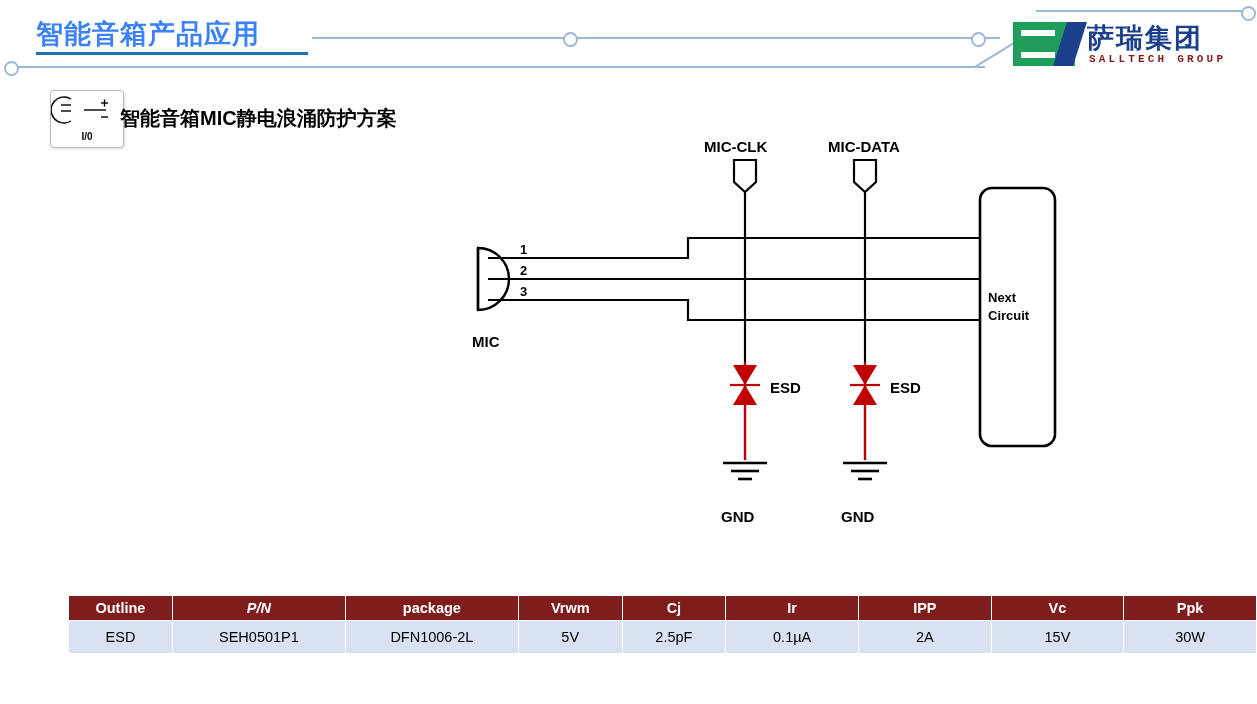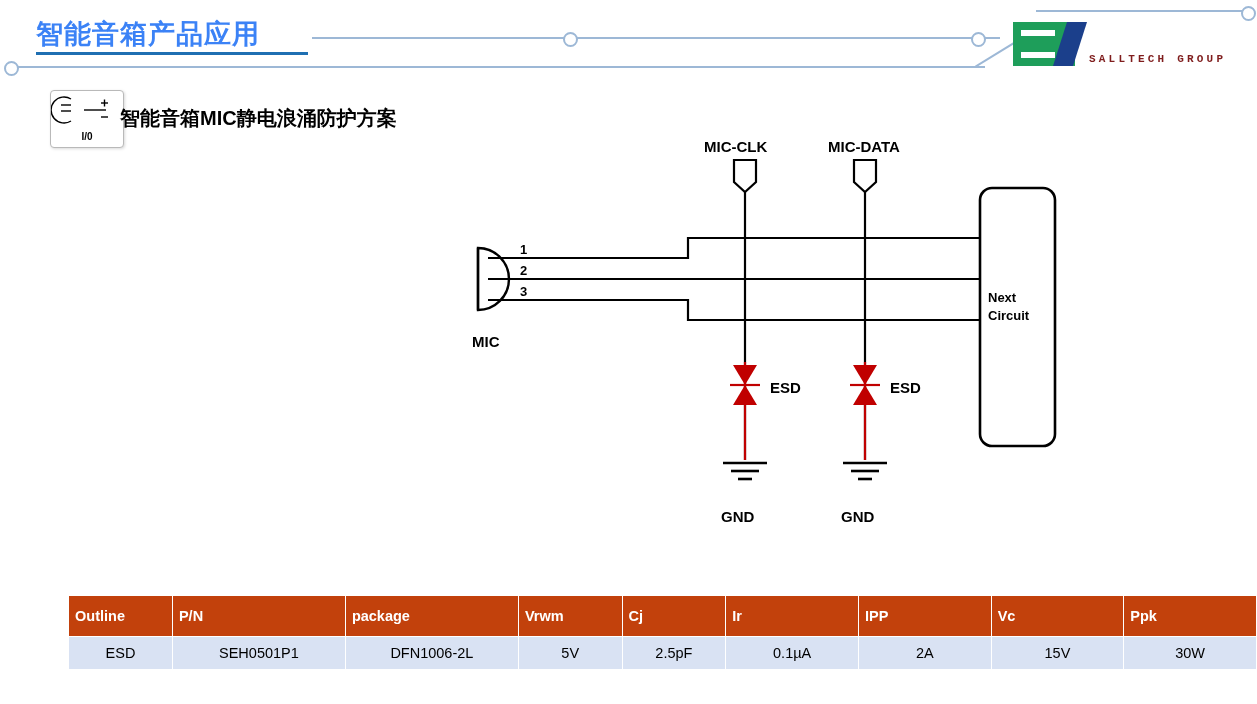--- a/index.html
+++ b/index.html
@@ -192,38 +192,38 @@
 
   
   .param-table {
     position: absolute;
     left: 68px;
     top: 595px;
     border-collapse: collapse;
     font-size: 14.5px;
   }
   .param-table th {
-    background: #c2410c;
+    background: #7f1d1d;
     color: #ffffff;
     font-weight: bold;
-    padding: 12px 6px;
+    padding: 4px 6px;
     border: 1px solid #ffffff;
-    text-align: left;
+    text-align: center;
     white-space: nowrap;
   }
   .param-table td {
     background: #D9E2F3;
     color: #000;
     padding: 8px 6px;
     border: 1px solid #ffffff;
     text-align: center;
     white-space: nowrap;
   }
   .col-outline  { width: 92px; }
-  .col-pn       { width: 162px; }
+  .col-pn       { width: 162px; font-style: italic; }
   .col-package  { width: 162px; }
   .col-vrwm     { width: 92px; }
   .col-cj       { width: 92px; }
   .col-ir       { width: 122px; }
   .col-ipp      { width: 122px; }
   .col-vc       { width: 122px; }
   .col-ppk      { width: 122px; }
 </style>
 </head>
 <body>
@@ -243,20 +243,21 @@
 <div class="hdr-node node-d"></div>
 
 <div class="logo">
   <div class="logo-mark">
     <div class="bar b1"></div>
     <div class="bar b2"></div>
   </div>
   <svg class="logo-slash">
     <polygon points="10,46 30,46 44,2 24,2" fill="#1B3F8B"></polygon>
   </svg>
+  <div class="logo-cn">萨瑞集团</div>
   <div class="logo-en">SALLTECH GROUP</div>
 </div>
 
 <div class="sec-icon">
   <svg width="72" height="40" viewBox="0 0 72 40">
     <line x1="10" y1="14" x2="20" y2="14" stroke="#000" stroke-width="1.4"></line>
     <line x1="10" y1="20" x2="20" y2="20" stroke="#000" stroke-width="1.4"></line>
     <path d="M20 8 A13 13 0 1 0 20 30" fill="none" stroke="#000" stroke-width="1.4"></path>
     <line x1="33" y1="19" x2="55" y2="19" stroke="#000" stroke-width="1.4"></line>
     <line x1="50" y1="12" x2="57" y2="12" stroke="#000" stroke-width="1.4"></line>

